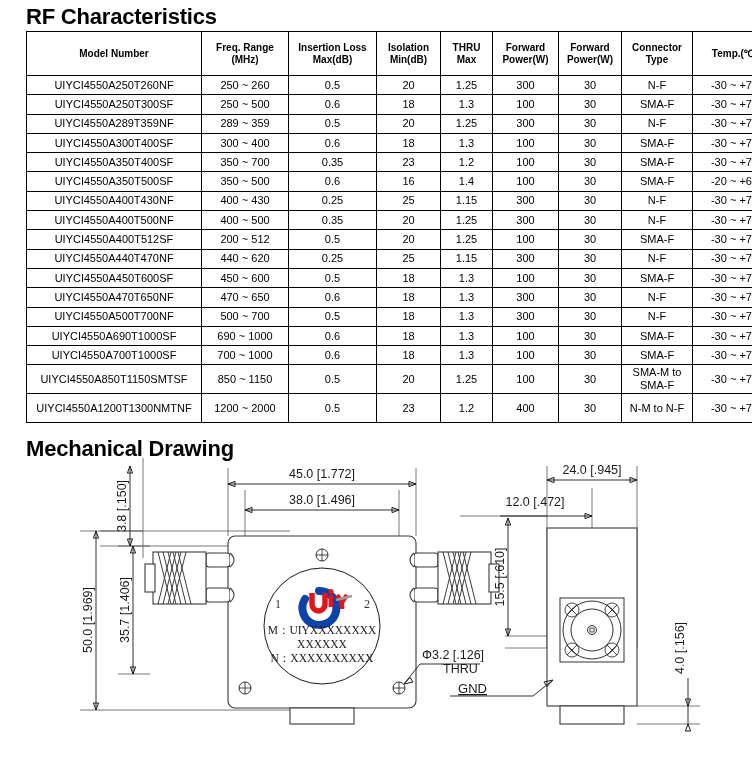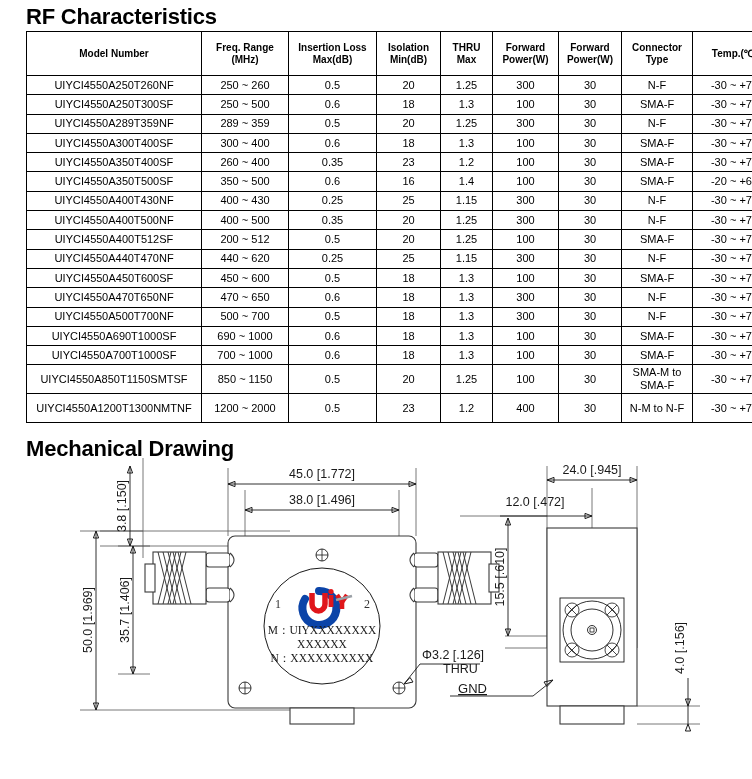--- a/index.html
+++ b/index.html
@@ -206,21 +206,21 @@
           <td>0.6</td>
           <td>18</td>
           <td>1.3</td>
           <td>100</td>
           <td>30</td>
           <td>SMA-F</td>
           <td>-30 ~ +70</td>
         </tr>
         <tr>
           <td>UIYCI4550A350T400SF</td>
-          <td>260 ~ 400</td>
+          <td>350 ~ 700</td>
           <td>0.35</td>
           <td>23</td>
           <td>1.2</td>
           <td>100</td>
           <td>30</td>
           <td>SMA-F</td>
           <td>-30 ~ +70</td>
         </tr>
         <tr>
           <td>UIYCI4550A350T500SF</td>

